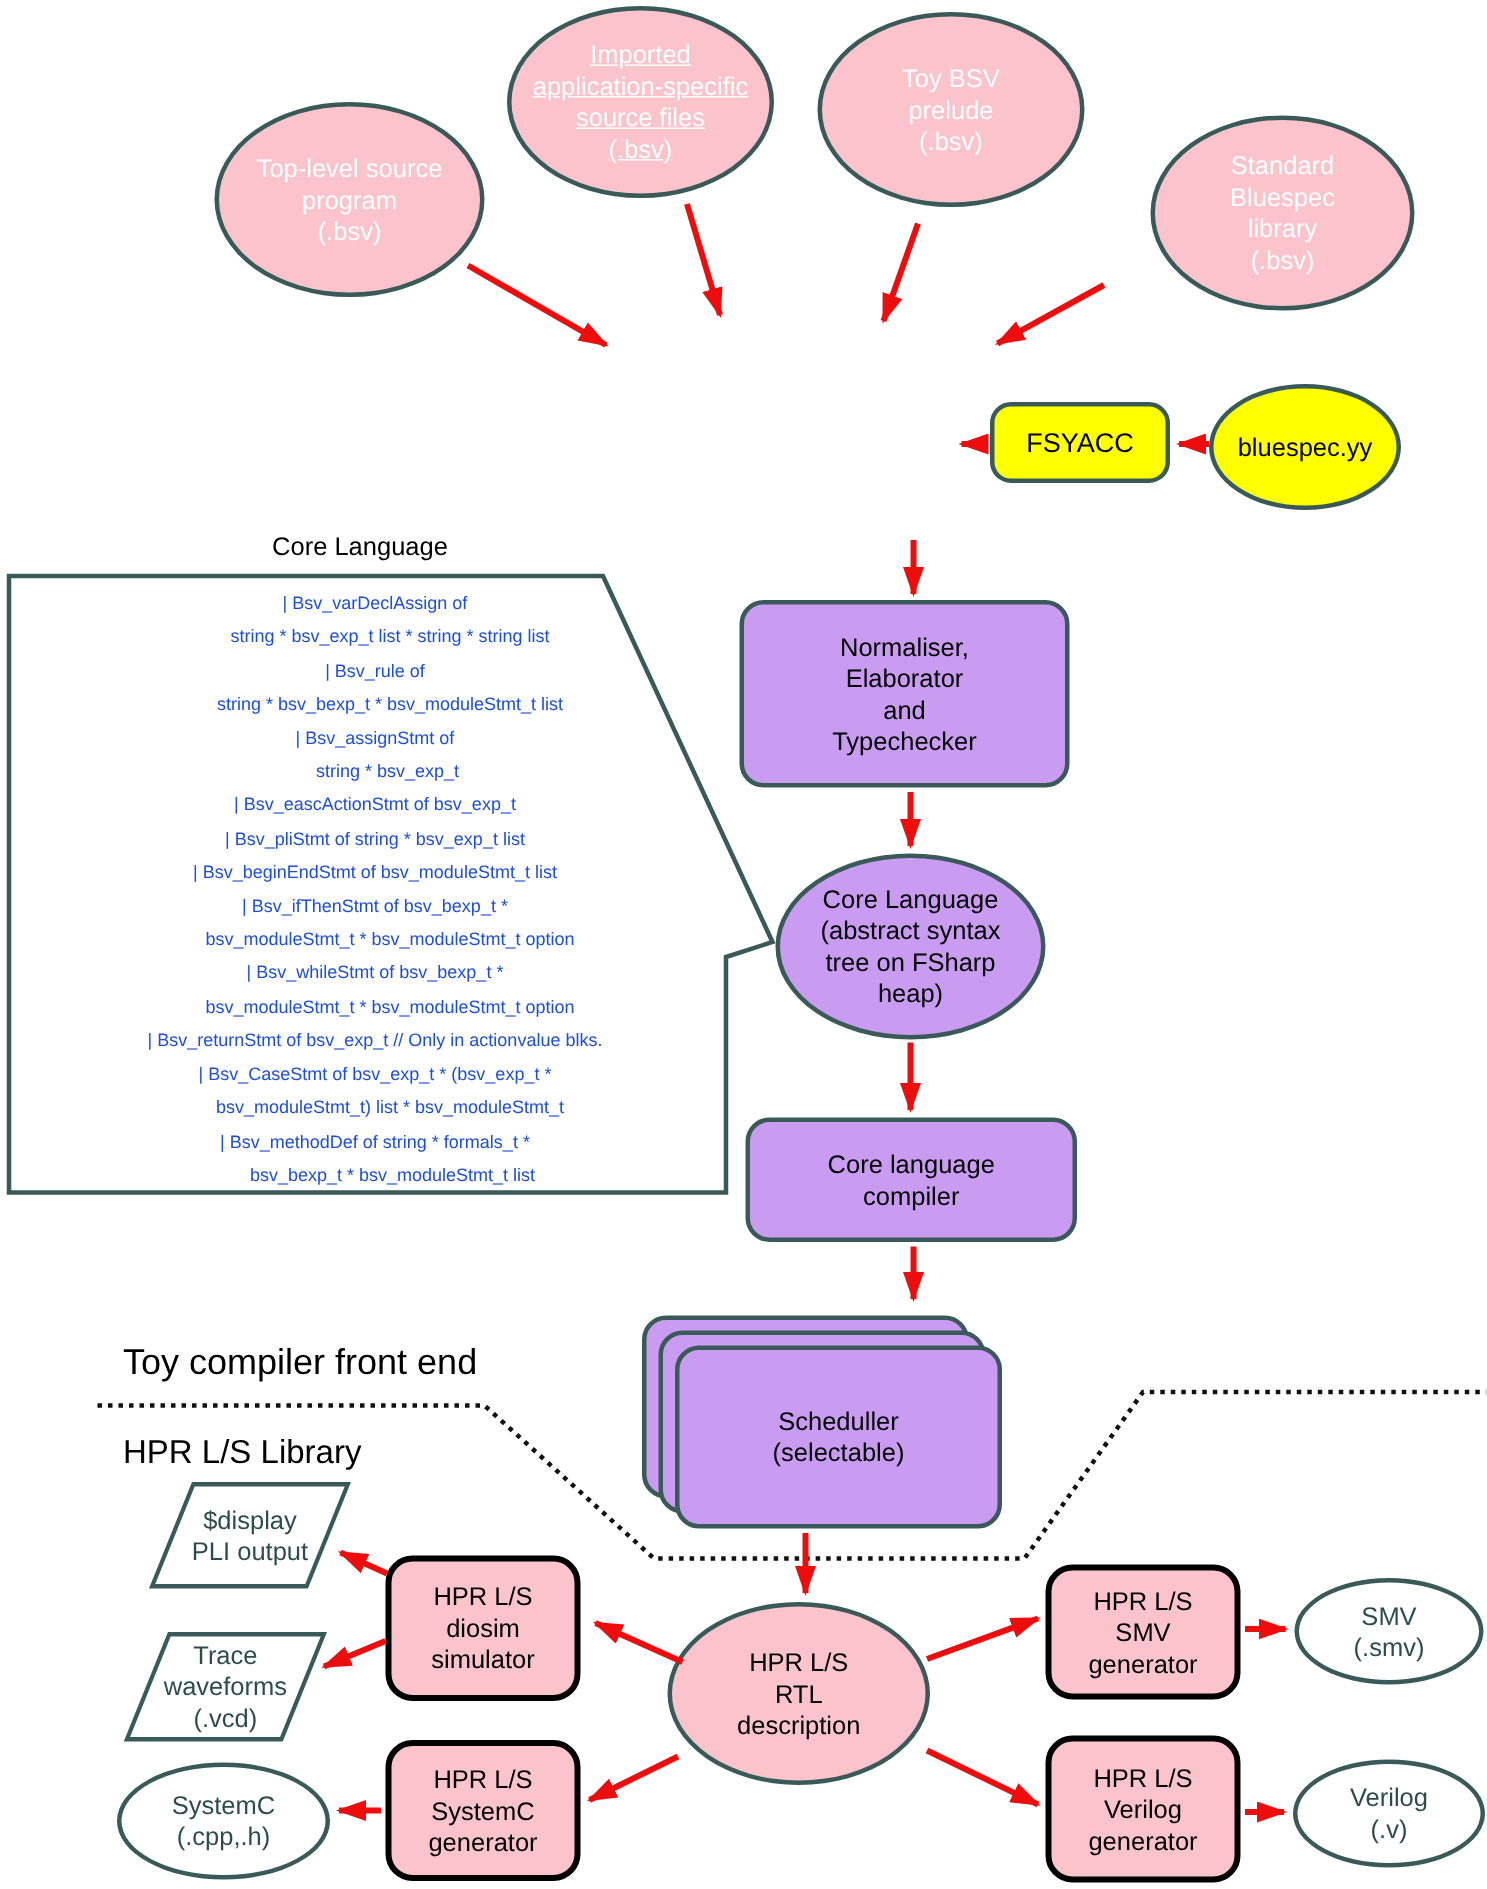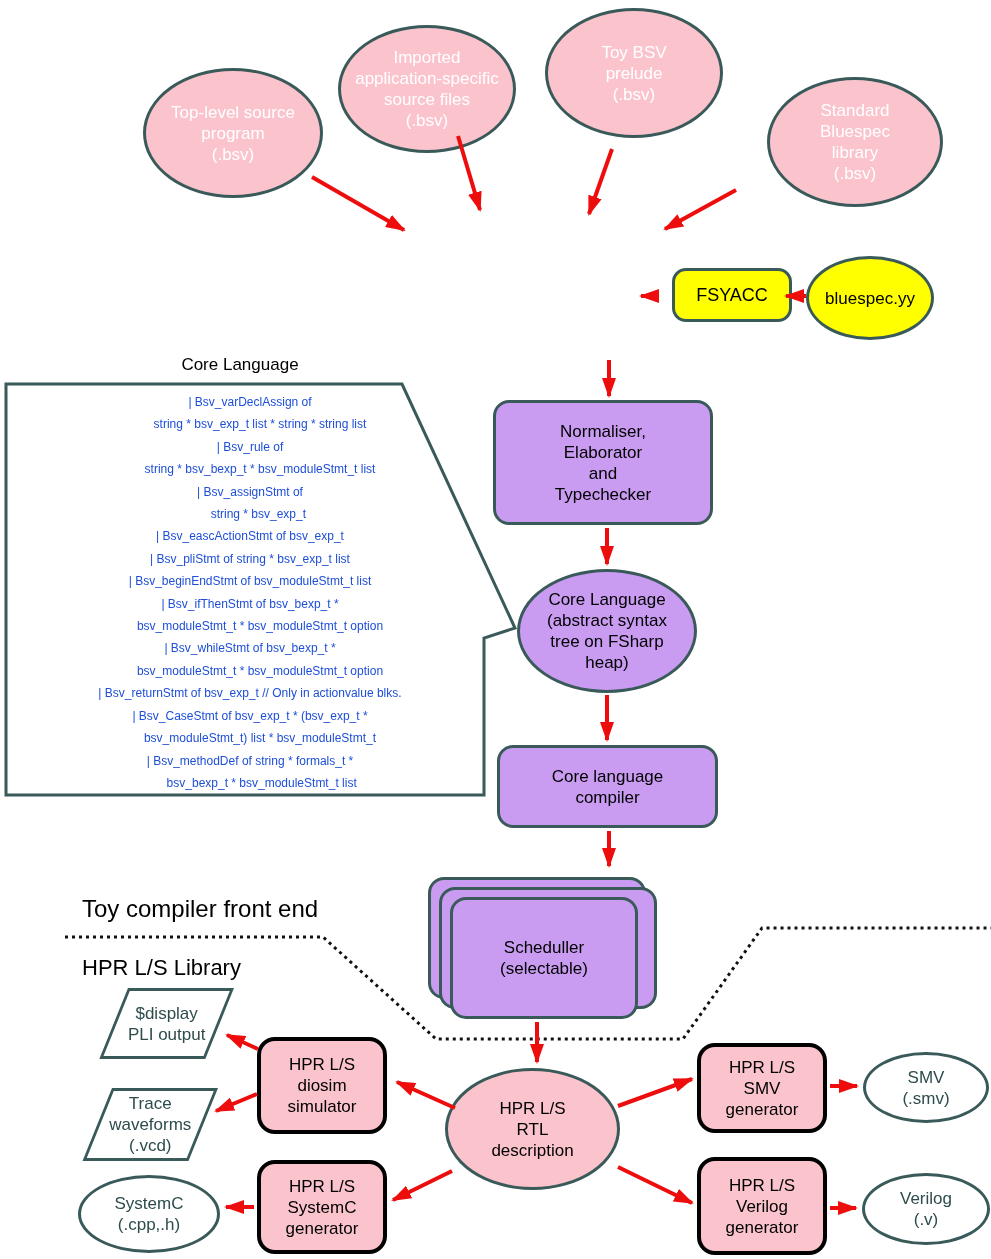--- a/index.html
+++ b/index.html
@@ -40,49 +40,49 @@
 <div id="canvas">
 
   <svg id="under-layer" class="layer" width="991" height="1259" viewBox="0 0 991 1259">
     <polygon points="6,384 402,384 515,628 484,638 484,795 6,795" fill="#ffffff" stroke="#3A5A5A" stroke-width="3"></polygon>
     <polyline points="65,937 323,937 436,1039 683,1039 762,928 991,928" fill="none" stroke="#111111" stroke-width="3" stroke-dasharray="3 4"></polyline>
   </svg>
 
   <div class="node ellipse pink" style="left:143px;top:68px;width:180px;height:130px;">Top-level source
 program
 (.bsv)</div>
-  <div class="node ellipse pink" style="left:338px;top:25px;width:178px;height:128px;">Imported
+  <div class="node ellipse pink" style="left:338px;top:4px;width:178px;height:128px;text-decoration:underline;">Imported
 application-specific
 source files
 (.bsv)</div>
   <div class="node ellipse pink" style="left:545px;top:8px;width:178px;height:130px;">Toy BSV
 prelude
 (.bsv)</div>
   <div class="node ellipse pink" style="left:767px;top:77px;width:176px;height:130px;">Standard
 Bluespec
 library
 (.bsv)</div>
 
-  <div class="node yellow" style="left:660px;top:268px;width:120px;height:54px;border-radius:14px;font-size:18px;margin-left:12px;">FSYACC</div>
+  <div class="node yellow" style="left:660px;top:268px;width:120px;height:54px;border-radius:14px;font-size:18px;">FSYACC</div>
   <div class="node ellipse yellow" style="left:806px;top:256px;width:128px;height:84px;">bluespec.yy</div>
 
   <div class="node purple" style="left:493px;top:400px;width:220px;height:125px;">Normaliser,
 Elaborator
 and
 Typechecker</div>
   <div class="node ellipse" style="left:517px;top:569px;width:180px;height:124px;background:var(--purple);border:3px solid var(--border);">Core Language
 (abstract syntax
 tree on FSharp
 heap)</div>
   <div class="node purple" style="left:497px;top:745px;width:221px;height:83px;">Core language
 compiler</div>
 
   <div class="card" style="left:428px;top:877px;width:218px;height:122px;"></div>
   <div class="card" style="left:439px;top:887px;width:218px;height:122px;"></div>
-  <div class="node purple" style="left:450px;top:897px;width:188px;height:122px;">Scheduller
+  <div class="node purple" style="left:450px;top:897px;width:218px;height:122px;">Scheduller
 (selectable)</div>
 
   <div class="label" style="left:100px;top:355px;width:280px;text-align:center;font-size:17px;">Core Language</div>
   <div id="callout-text">| Bsv_varDeclAssign of
       string * bsv_exp_t list * string * string list
 | Bsv_rule of
       string * bsv_bexp_t * bsv_moduleStmt_t list
 | Bsv_assignStmt of
      string * bsv_exp_t
 | Bsv_eascActionStmt of bsv_exp_t

